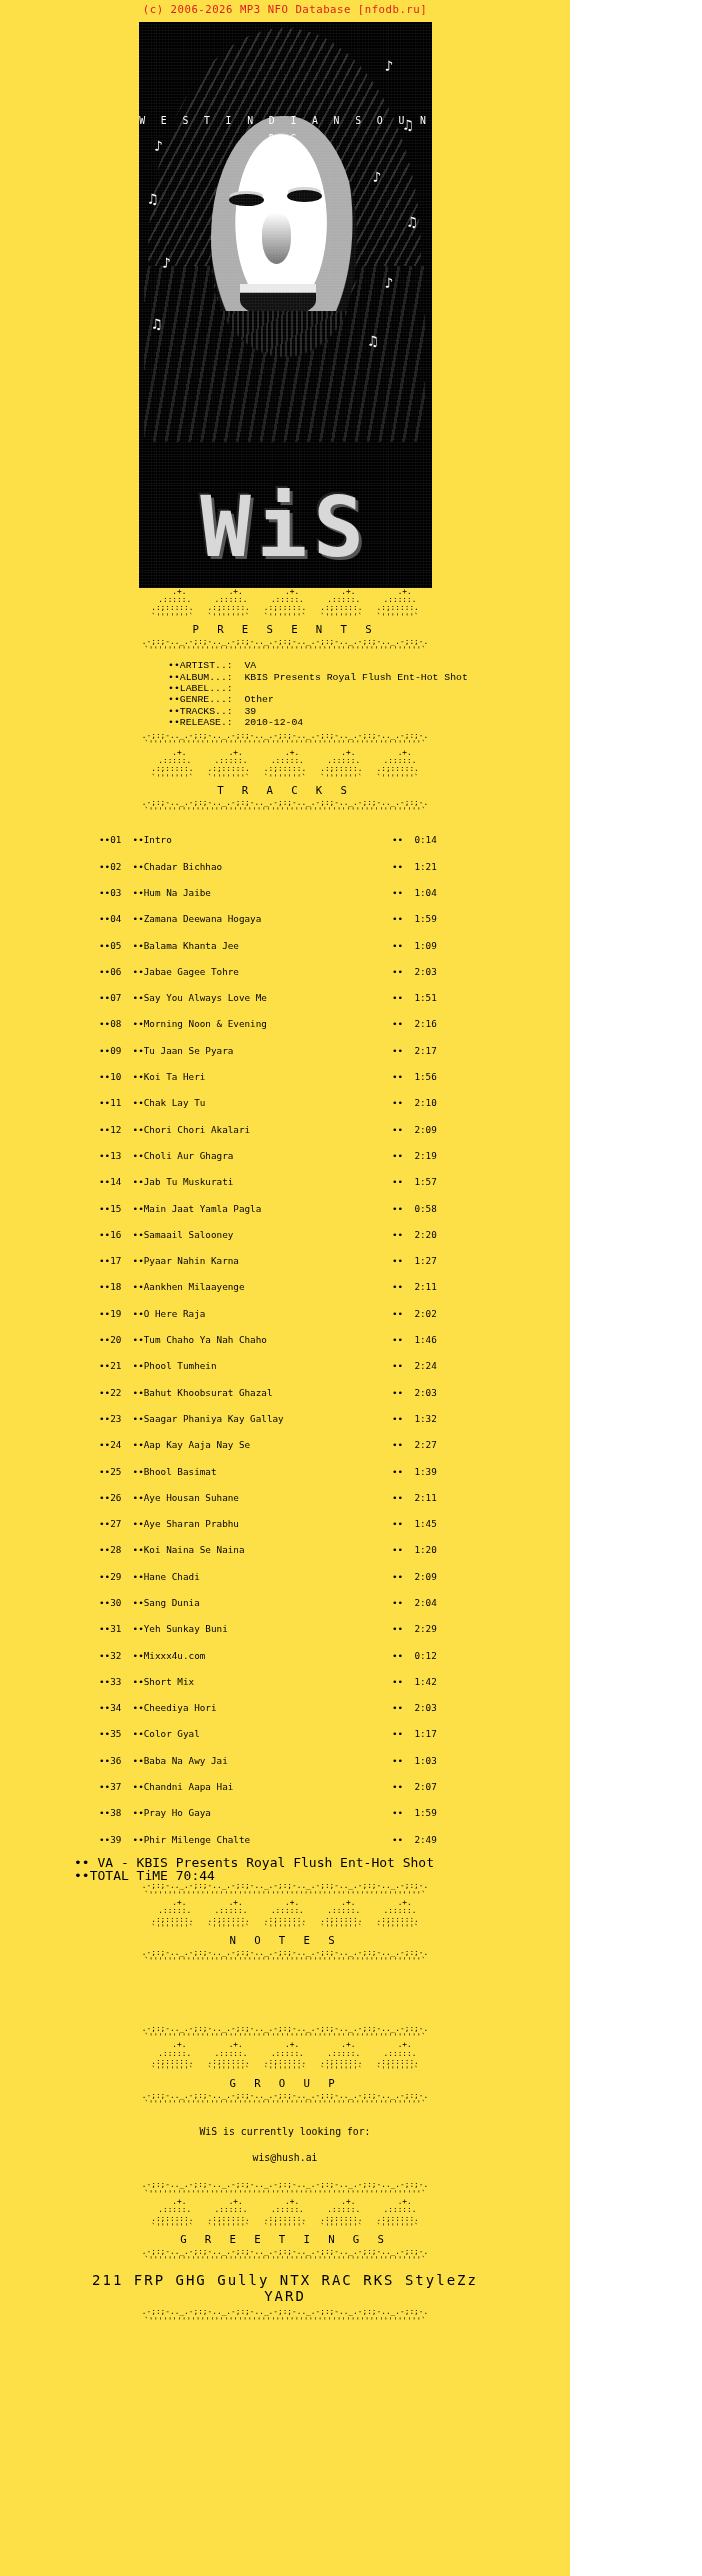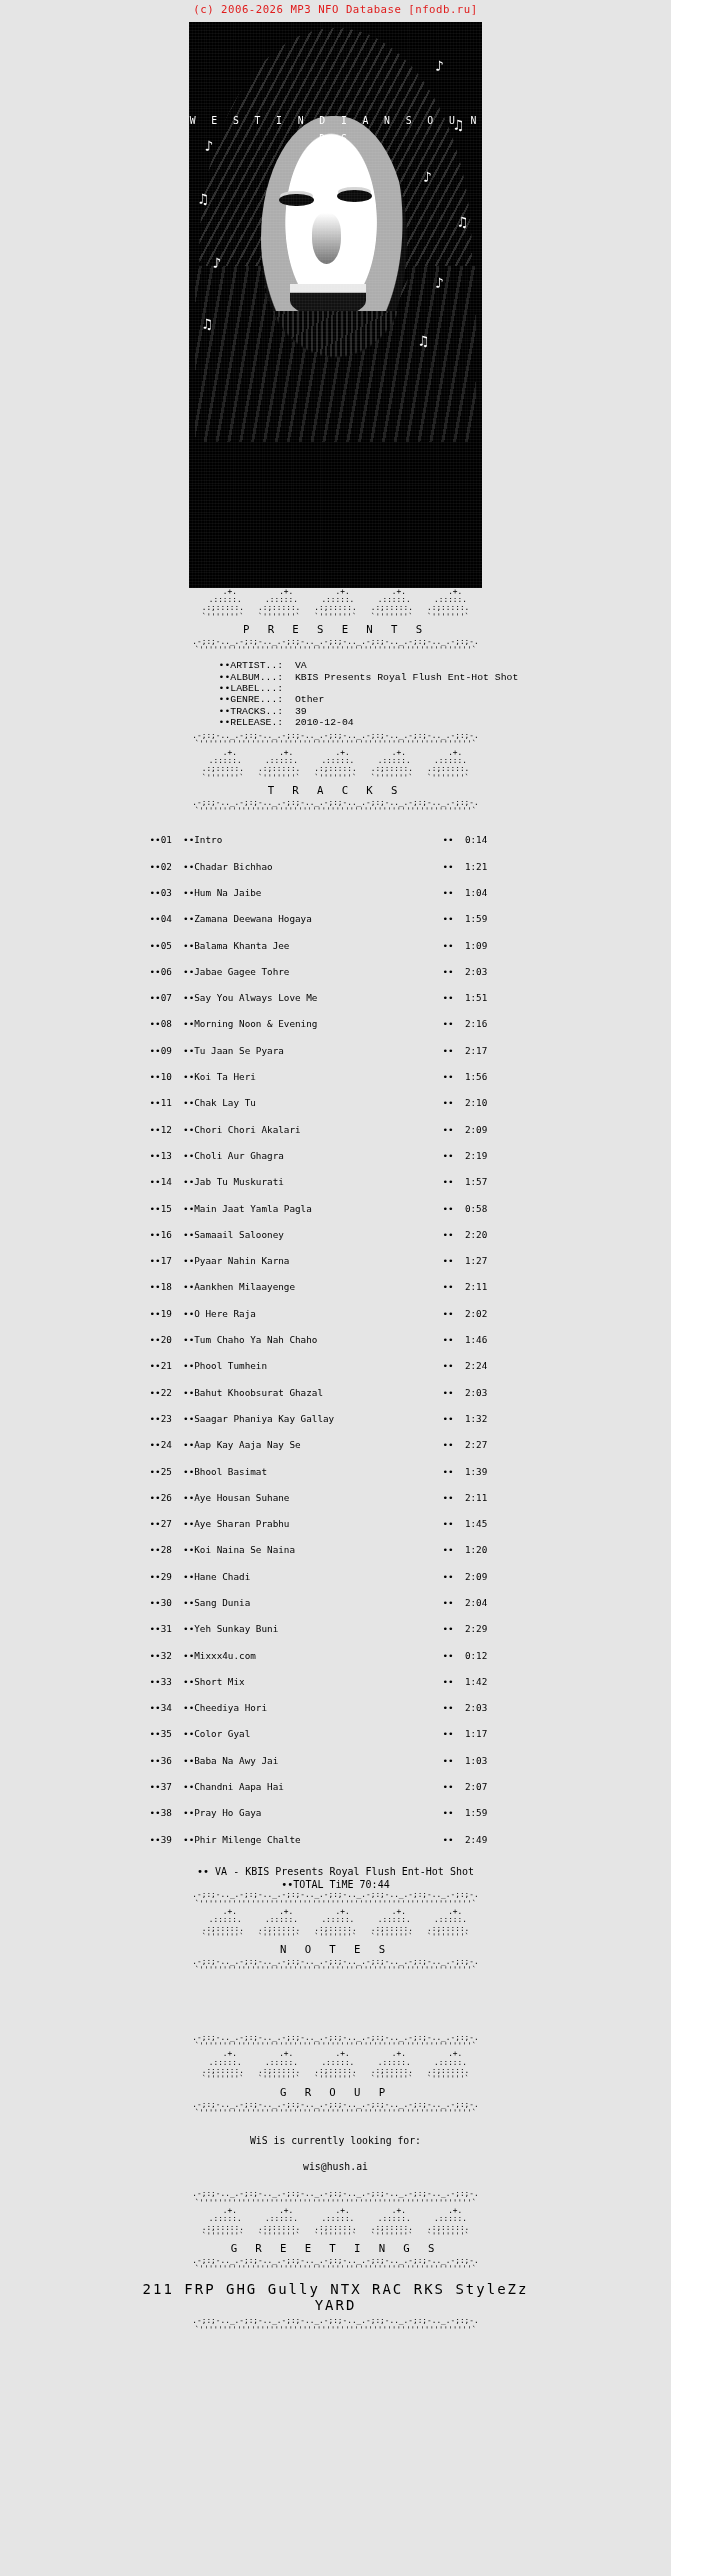--- a/index.html
+++ b/index.html
@@ -1,17 +1,17 @@
 <!DOCTYPE html>
 <html><head>
 <meta charset="utf-8">
 <style>
   html,body{margin:0;padding:0;background:#ffffff;}
   body{width:703px;font-family:"DejaVu Sans Mono","Liberation Mono",monospace;}
-  .page{width:671px;min-height:2576px;position:relative;background:#e5e5e5;}
+  .page{width:570px;min-height:2576px;position:relative;background:#fde047;}
 
   .topbar{width:100%;text-align:center;color:#e01b1b;font-size:10.7px;letter-spacing:0.5px;padding-top:2.9px;font-family:"DejaVu Sans Mono",monospace;}
 
   .nfo{width:422px;margin:0 auto;}
 
   
   .art{position:relative;width:293px;height:566px;margin:5.9px auto 0 auto;background:#000;overflow:hidden;}
   .artcanvas{position:absolute;inset:0;}
   .face{position:absolute;left:0;top:0;width:293px;height:420px;}
   .hair{position:absolute;left:9.8px;top:5.9px;width:273px;height:410px;border-radius:50% 50% 42% 42%/55% 55% 45% 45%;background:
@@ -48,21 +48,21 @@
 
   .block{font-size:9.8px;line-height:11.3px;white-space:pre;}
   .info{margin:5.9px 0 3.9px 94px;font-family:Liberation Mono, monospace;}
   .info2{margin:3.9px 0 3.9px 94px;}
 
   .tracks{margin:3.9px 0 2px 25px;font-size:9.3px;line-height:10.3px;white-space:pre;}
   .trkline{display:block;}
   .trk-l{display:inline-block;width:293px;}
   .trk-r{display:inline-block;margin-top:16px;}
 
-  .totalline{text-align:center;font-size:10px;line-height:12.7px;margin-top:21px;}
+  .totalline{text-align:left;font-size:13px;line-height:12.7px;margin-top:12px;}
   .notes-body{min-height:59px;}
   .group-body{text-align:center;font-size:9.8px;line-height:13.7px;margin:17px 0;}
   .group-body .bullets{display:inline-block;text-align:left;}
   .greets{text-align:center;font-size:14px;letter-spacing:2px;margin:7.8px 0 3.9px 0;}
   .footer{text-align:center;font-size:7.8px;line-height:8.8px;margin:5.9px 0 9.8px 0;}
   .pad{height:5.9px;}
 </style>
 </head>
 <body>
 
@@ -91,20 +91,21 @@
         <div class="note" style="left:246px;top:252px">♪</div>
         <div class="note" style="left:230px;top:310px">♫</div>
         <div class="note" style="left:15.6px;top:115px">♪</div>
         <div class="note" style="left:9.8px;top:168px">♫</div>
         <div class="note" style="left:23.4px;top:232px">♪</div>
         <div class="note" style="left:13.7px;top:293px">♫</div>
         <div class="dither"></div>
         <div class="wistext">W  E  S  T
 I  N  D  I  A  N
 S  O  U  N  D  S</div>
+        <div class="wislogo">WiS</div>
       </div>
     </div>
 
     <div class="orn">   .+.         .+.         .+.         .+.         .+.
  .:::::.     .:::::.     .:::::.     .:::::.     .:::::.
 .:;:::::.   .:;:::::.   .:;:::::.   .:;:::::.   .:;:::::.
 `'''''''`   `'''''''`   `'''''''`   `'''''''`   `'''''''`</div>
 
     <div class="sect-title">P R E S E N T S</div>
 

